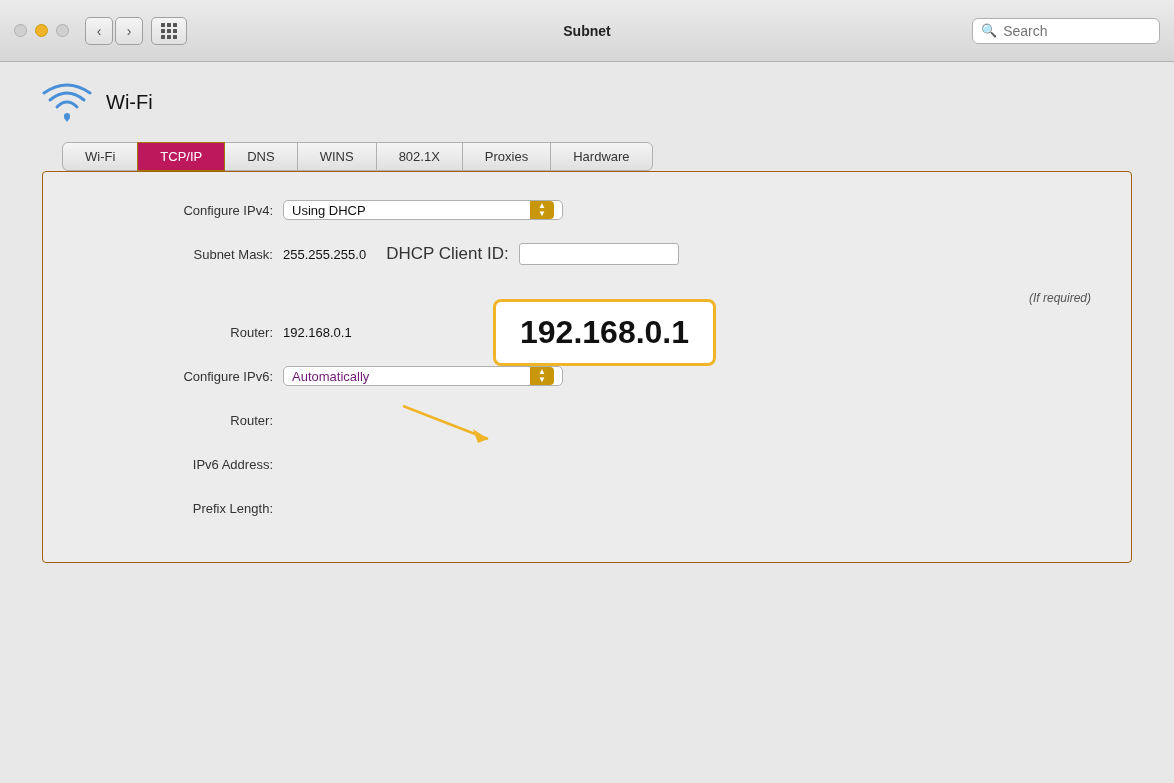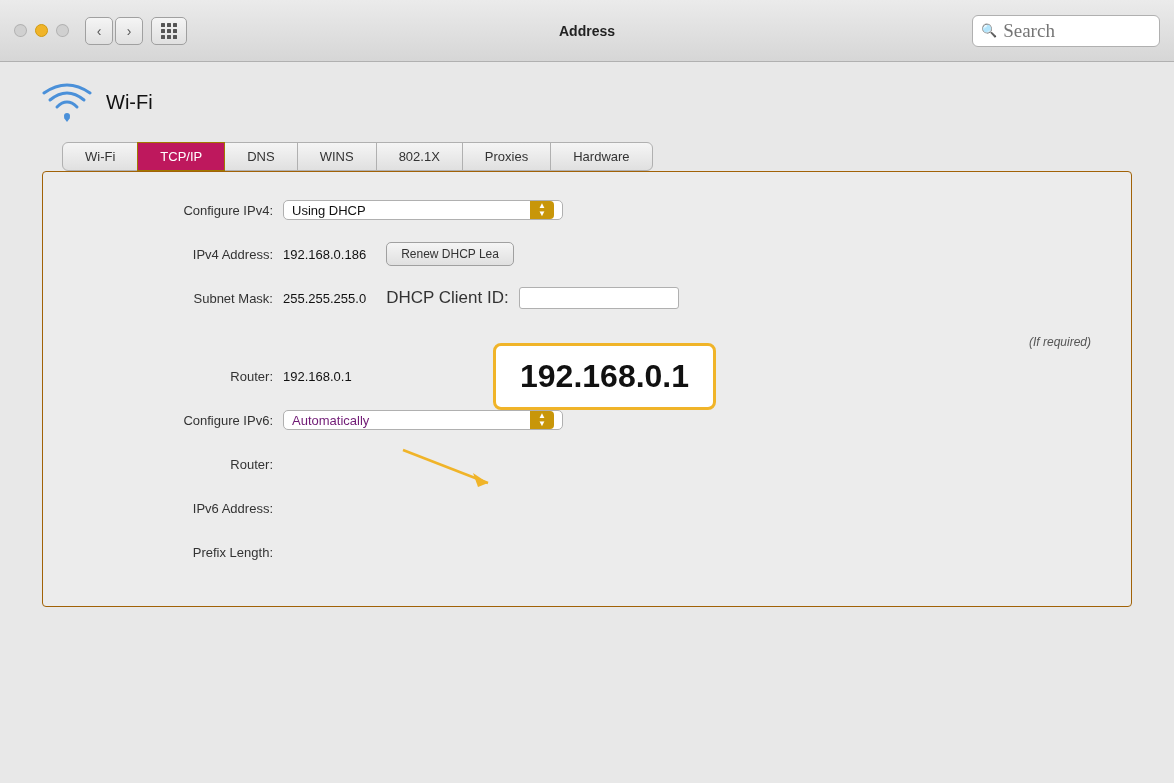--- a/index.html
+++ b/index.html
@@ -111,24 +111,23 @@
 
     .search-icon-svg {
       color: #888;
       font-size: 13px;
     }
 
     .search-input {
       border: none;
       outline: none;
       background: transparent;
-      font-size: 19px;
+      font-size: 14px;
       color: #888;
       width: 100%;
-      font-family: Liberation Serif, serif;
     }
 
     
     .main {
       background: #e8e8e8;
       padding: 20px 42px;
       height: calc(783px - 62px);
     }
 
     
@@ -330,21 +329,21 @@
         <div class="dot"></div>
       <div class="dot"></div>
         <div class="dot"></div>
         <div class="dot"></div>
       <div class="dot"></div>
         <div class="dot"></div>
         <div class="dot"></div>
     </div>
   </div>
 
-  <div class="titlebar-title">Address</div>
+  <div class="titlebar-title">Subnet</div>
 
   <div class="search-box">
     <span class="search-icon-svg">🔍</span>
     <input class="search-input" type="text" placeholder="Search" style="">
   </div>
 </div>
 
 <div class="main">
 
   <div class="wifi-header">
@@ -376,25 +375,20 @@
       <span class="field-label">Configure IPv4:</span>
       <div class="select-box">
         <span style="font-size:13px; color:#111;">Using DHCP</span>
         <div class="dhcp-stepper">
           <span class="stepper-arrow">▲</span>
           <span class="stepper-arrow">▼</span>
         </div>
       </div>
     </div>
 
-    <div class="field-row">
-      <span class="field-label">IPv4 Address:</span>
-      <span class="field-value">192.168.0.186</span>
-      <button class="renew-btn">Renew DHCP Lea</button>
-    </div>
 
     <div class="field-row">
       <span class="field-label">Subnet Mask:</span>
       <span class="field-value">255.255.255.0</span>
       <div class="dhcp-client-id-section">
         <span class="dhcp-client-id-label">DHCP Client ID:</span>
         <input class="dhcp-client-input" type="text" placeholder="" style="">
       </div>
     </div>
 

